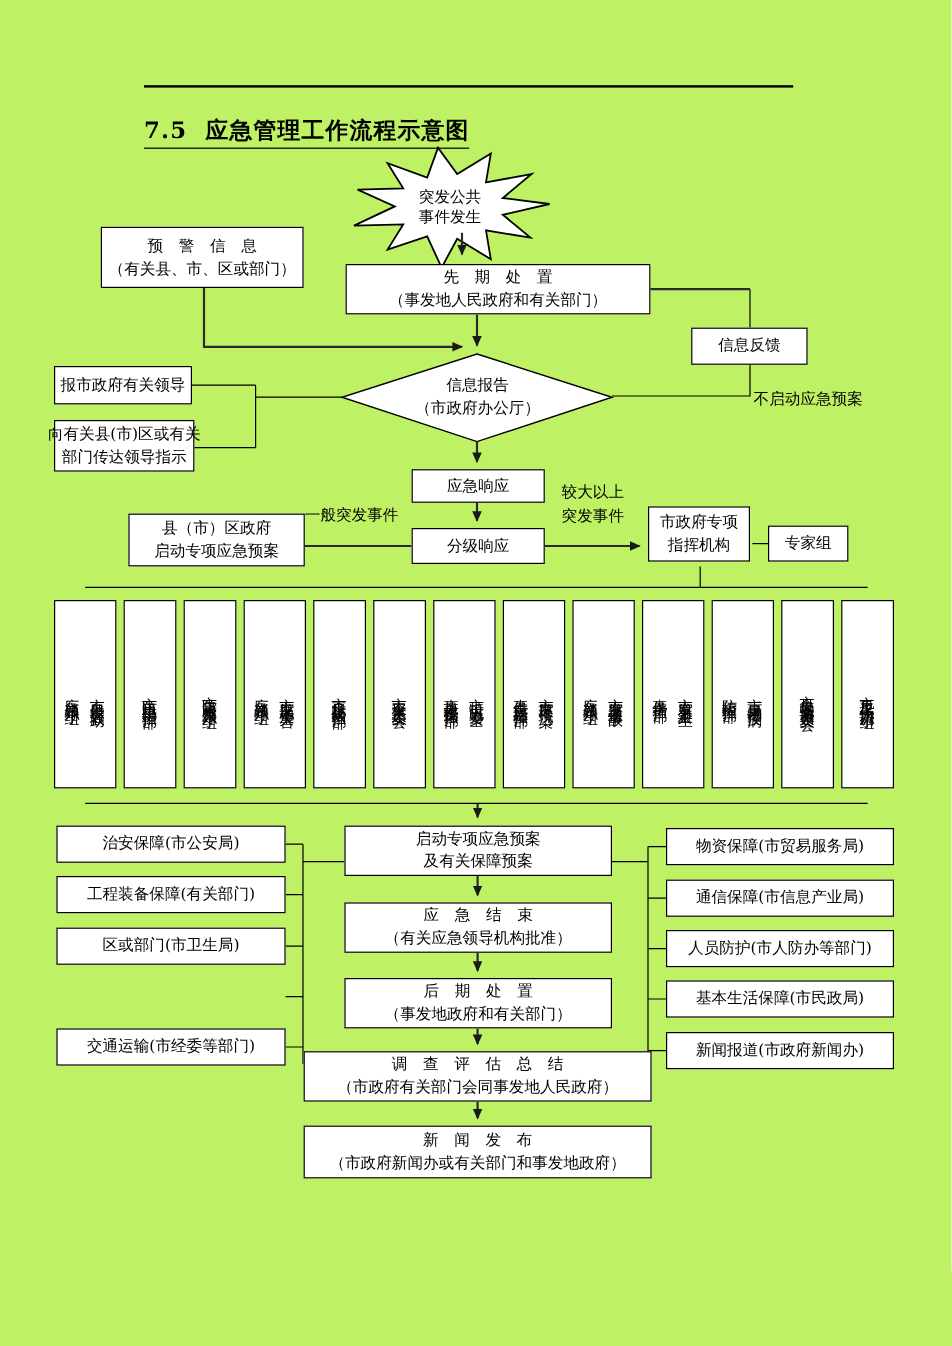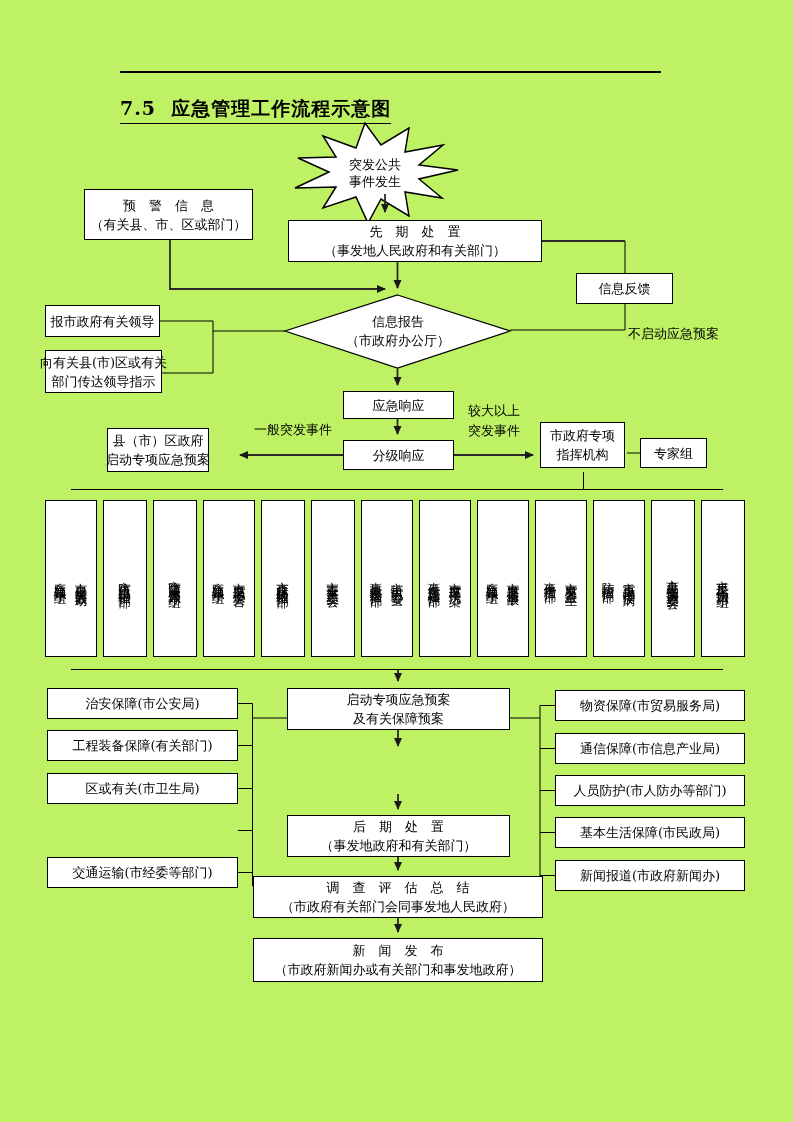--- a/index.html
+++ b/index.html
@@ -120,21 +120,21 @@
   </div>
 
   <div class="bx" style="left:343px;top:440px;width:111px;height:30px;">
     <span>分级响应</span>
   </div>
 
   <div class="lbl" style="left:243px;top:421px;width:100px;">一般突发事件</div>
   <div class="lbl" style="left:468px;top:401px;width:70px;text-align:left;line-height:20px;">较大以上
 突发事件</div>
 
-  <div class="bx" style="left:107px;top:428px;width:102px;height:44px;">
+  <div class="bx" style="left:107px;top:428px;width:147px;height:44px;">
     <span>县（市）区政府</span>
     <span>启动专项应急预案</span>
   </div>
 
   <div class="bx" style="left:540px;top:422px;width:85px;height:46px;">
     <span>市政府专项</span>
     <span>指挥机构</span>
   </div>
 
   <div class="bx" style="left:640px;top:438px;width:67px;height:30px;">
@@ -190,21 +190,21 @@
       </div>
   </div>
 
   <div class="bx" style="left:47px;top:688px;width:191px;height:31px;">
       <span>治安保障(市公安局)</span>
     </div>
   <div class="bx" style="left:47px;top:730px;width:191px;height:31px;">
       <span>工程装备保障(有关部门)</span>
     </div>
   <div class="bx" style="left:47px;top:773px;width:191px;height:31px;">
-      <span>区或有关(市卫生局)</span>
+      <span>区或部门(市卫生局)</span>
     </div>
   <div class="bx" style="left:47px;top:857px;width:191px;height:31px;align-items:center;">
       <span>交通运输(市经委等部门)</span>
     </div>
 
   <div class="bx" style="left:555px;top:690px;width:190px;height:31px;">
       <span>物资保障(市贸易服务局)</span>
     </div>
   <div class="bx" style="left:555px;top:733px;width:190px;height:31px;">
       <span>通信保障(市信息产业局)</span>
@@ -216,20 +216,24 @@
       <span>基本生活保障(市民政局)</span>
     </div>
   <div class="bx" style="left:555px;top:860px;width:190px;height:31px;">
       <span>新闻报道(市政府新闻办)</span>
     </div>
 
   <div class="bx" style="left:287px;top:688px;width:223px;height:42px;">
     <span>启动专项应急预案</span>
     <span>及有关保障预案</span>
   </div>
+  <div class="bx" style="left:287px;top:752px;width:223px;height:42px;">
+    <span>应　急　结　束</span>
+    <span>（有关应急领导机构批准）</span>
+  </div>
   <div class="bx" style="left:287px;top:815px;width:223px;height:42px;">
     <span>后　期　处　置</span>
     <span>（事发地政府和有关部门）</span>
   </div>
   <div class="bx" style="left:253px;top:938px;width:290px;height:44px;">
     <span>新　闻　发　布</span>
     <span>（市政府新闻办或有关部门和事发地政府）</span>
   </div>
   <div class="bx" style="left:253px;top:876px;width:290px;height:42px;">
     <span>调　查　评　估　总　结</span>

